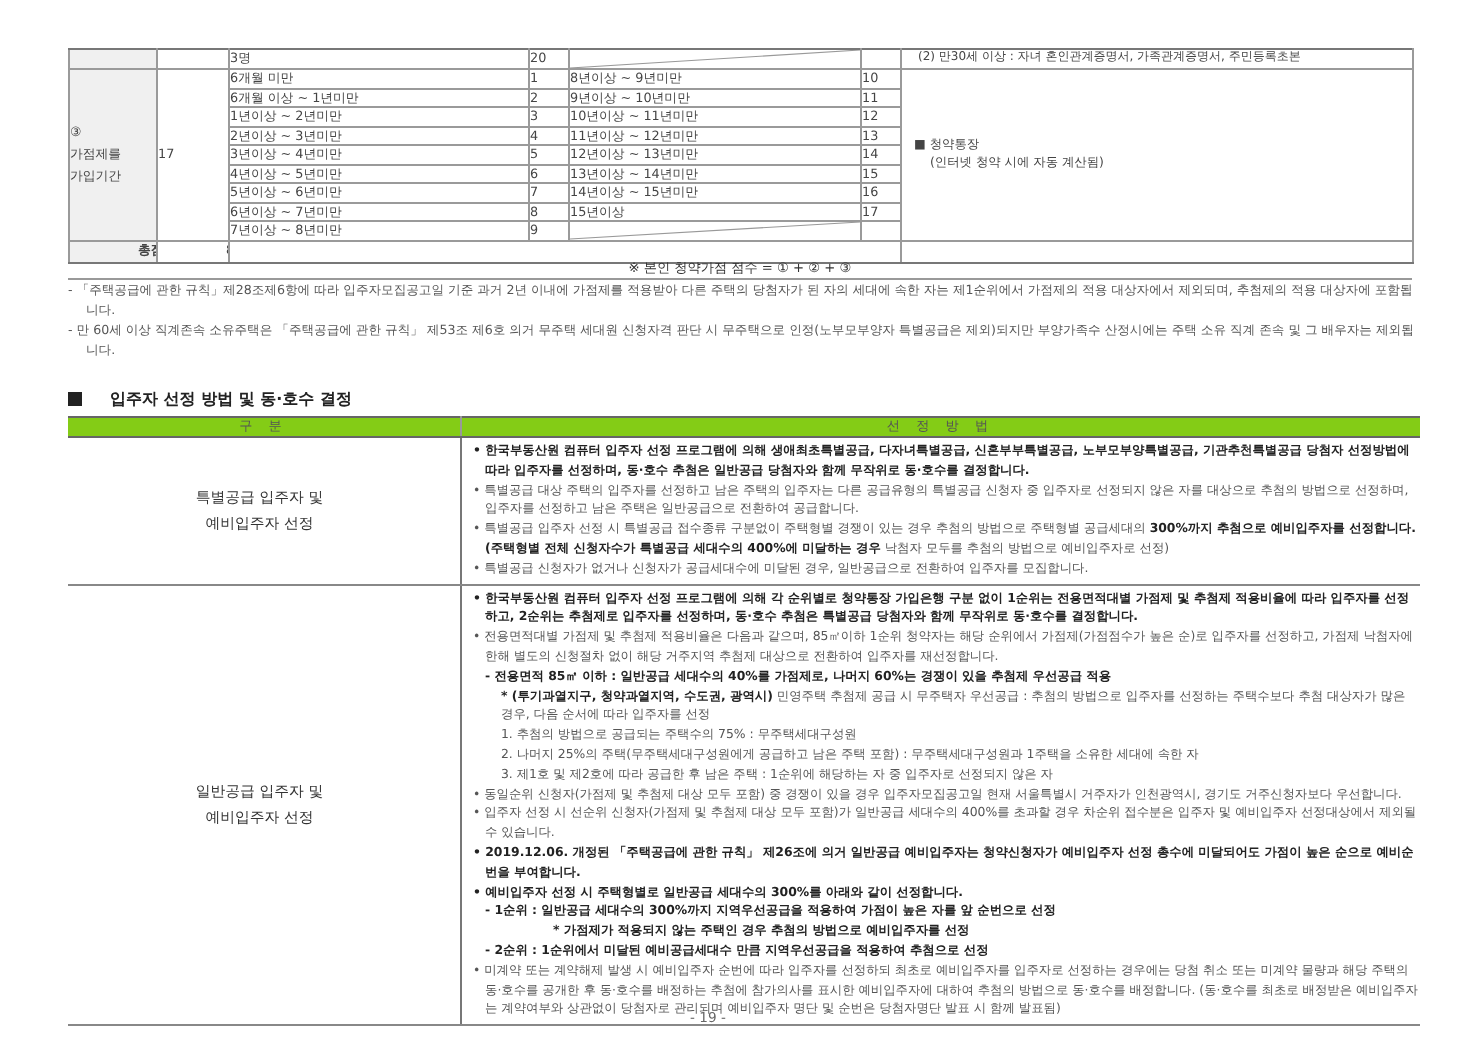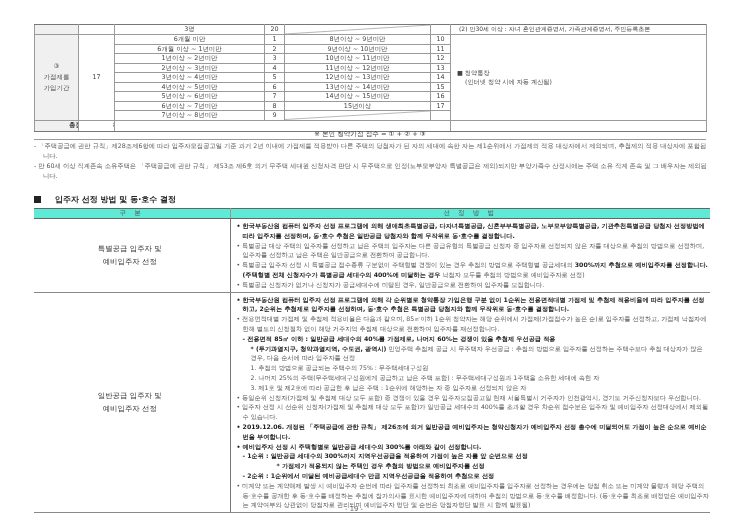--- a/index.html
+++ b/index.html
@@ -1,42 +1,42 @@
 <!DOCTYPE html>
 <html><head>
 <meta charset="utf-8">
 <style>
   * { box-sizing: border-box; margin: 0; padding: 0; }
   html, body { width: 740px; height: 523px; background: #ffffff; overflow: hidden; }
   body { font-family: "DejaVu Sans", "Liberation Sans", sans-serif; color: #333; font-size: 6.6px; position: relative; }
 
   
   .score-table { position: absolute; left: 34px; top: 24px; width: 672px; border-collapse: collapse; table-layout: fixed; }
-  .score-table td { border: 1px solid #9a9a9a; height: 9.5px; line-height: 8.5px; text-align: center; font-size: 6.4px; padding: 0; color: #444; white-space: nowrap; overflow: hidden; }
+  .score-table td { border: 1px solid #9a9a9a; height: 9.5px; line-height: 8.5px; font-size: 6.4px; padding: 0; color: #444; white-space: nowrap; overflow: hidden; }
   .score-table tr:first-child td { border-top: 1.5px solid #777; height: 10px; }
   .score-table .cat { background: #f0f0f0; line-height: 11px; }
   .score-table .total-row td { height: 11px; border-bottom: 1.5px solid #777; padding-left: 34px; }
   .score-table .total-row .lbl { background: #f0f0f0; font-weight: bold; }
   .score-table .doc { text-align: left; padding-left: 8px; font-size: 6px; }
   .score-table .doc-tall { text-align: left; padding-left: 6px; font-size: 6.2px; vertical-align: middle; line-height: 9px; white-space: normal; }
   .score-table td.diag { position: relative; }
   .score-table td.diag svg { position: absolute; left: 0; top: 0; width: 100%; height: 100%; }
 
   .formula { position: absolute; left: 34px; top: 130px; width: 672px; text-align: center; font-weight: normal; font-size: 6.6px; color: #333; }
   .formula-line { position: absolute; left: 34px; top: 139px; width: 672px; border-top: 1px solid #999; }
 
   .notes { position: absolute; left: 34px; top: 141px; width: 676px; font-size: 6.3px; line-height: 10px; color: #555; }
   .notes .note { padding-left: 9px; text-indent: -9px; }
 
   .section-title { position: absolute; left: 34px; top: 194px; font-size: 8px; font-weight: bold; color: #222; display: flex; align-items: center; gap: 14px; }
   .section-title .sq { width: 7px; height: 7px; background: #222; display: inline-block; }
 
   
   .sel-table { position: absolute; left: 34px; top: 208px; width: 676px; border-collapse: collapse; table-layout: fixed; }
-  .sel-table th { background: #5eead4; font-weight: normal; font-size: 6.6px; color: #555; height: 9px; border-top: 1.5px solid #666; border-bottom: 1.5px solid #666; letter-spacing: 3px; }
+  .sel-table th { background: #84cc16; font-weight: normal; font-size: 6.6px; color: #555; height: 9px; border-top: 1.5px solid #666; border-bottom: 1.5px solid #666; letter-spacing: 3px; }
   .sel-table th.col1 { border-right: 1px solid #999; }
   .sel-table td { vertical-align: top; border-bottom: 1.5px solid #888; }
   .sel-table td.lbl { border-right: 1px solid #777; font-weight: normal; font-size: 7.4px; text-align: center; vertical-align: middle; line-height: 13px; color: #333; padding-right: 4px; }
   .sel-table td.body { padding: 2px 0 2px 6px; font-size: 6.2px; line-height: 9.8px; color: #555; }
   .b { padding-left: 6px; text-indent: -6px; }
   .bold { font-weight: bold; color: #222; }
   .sub { padding-left: 6px; }
   .sub2 { padding-left: 14px; }
   .sub3 { padding-left: 40px; }
 

